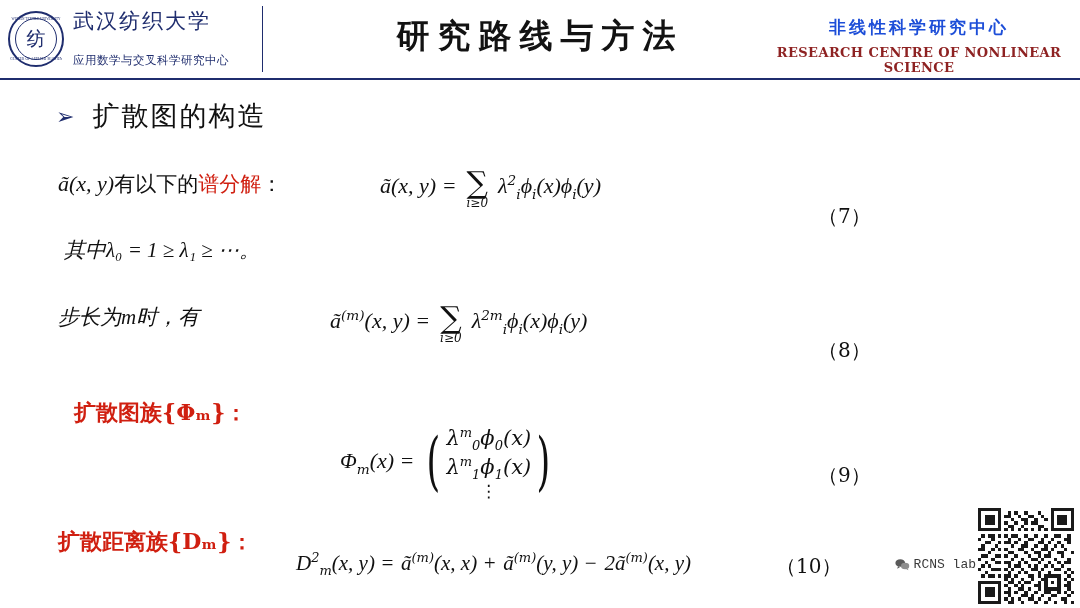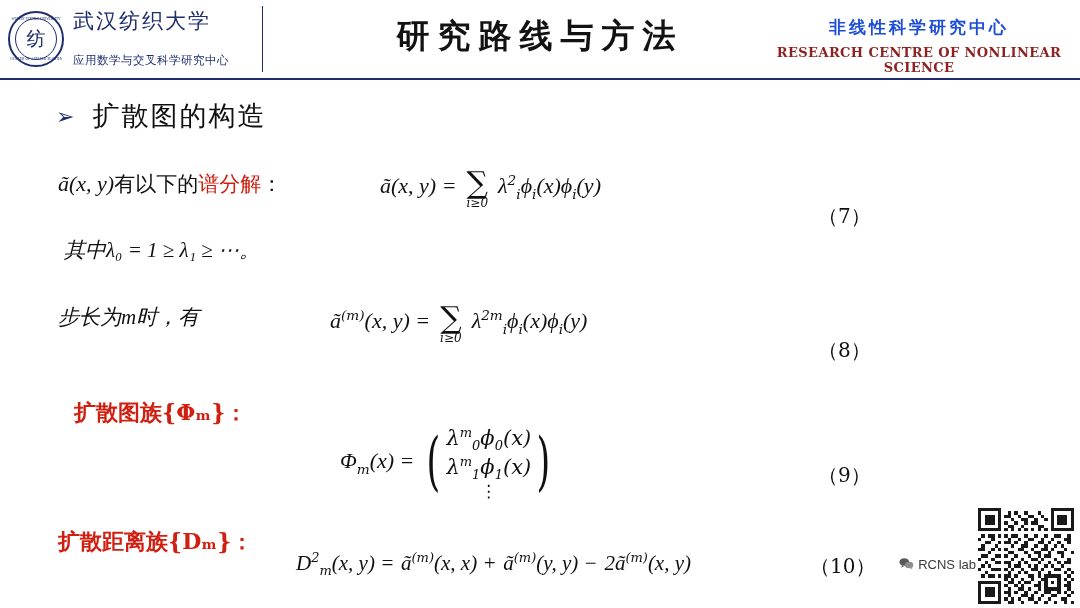--- a/index.html
+++ b/index.html
@@ -262,22 +262,23 @@
     width: 96px;
     height: 96px;
   }
   .qr-wrap svg { display: block; }
   .qr-caption {
     position: absolute;
     right: 104px;
     bottom: 36px;
     font-size: 13px;
     color: #3a3a3a;
-    font-family: Liberation Sans, sans-serif;
+    font-family: Liberation Mono, monospace;
     display: flex;
+    align-items: center;
     white-space: nowrap;
   }
   .wechat-icon {
     width: 15px;
     height: 13px;
     margin-right: 4px;
     display: inline-block;
   }
 </style>
 </head>
@@ -367,21 +368,21 @@
 <div class="line-text" style="left:58px; top:527px;">
   <span class="redb" style="font-size:22px;">扩散距离族{Dₘ}</span><span class="redb">：</span>
 </div>
 
 <div class="line-text" style="left:296px; top:550px; font-size:21px;">
   <span class="math">D</span><sup class="tight">2</sup><sub class="tight">m</sub><span class="math">(x, y) =</span>
   <span class="math">ã</span><sup class="tight">(m)</sup><span class="math">(x, x) +</span>
   <span class="math">ã</span><sup class="tight">(m)</sup><span class="math">(y, y) −</span>
   <span class="math">2ã</span><sup class="tight">(m)</sup><span class="math">(x, y)</span>
 </div>
-<div class="eqnum" style="left:810px; top:553px;">（10）</div>
+<div class="eqnum" style="left:776px; top:553px;">（10）</div>
 
 <div class="qr-caption">
   <span class="wechat-icon">
     <svg viewBox="0 0 20 16" width="15" height="13">
       <ellipse cx="7" cy="6" rx="6.5" ry="5" fill="#5a5a5a"></ellipse>
       <polygon points="4,10 3,13.5 6.5,11.5" fill="#5a5a5a"></polygon>
       <ellipse cx="13.5" cy="10" rx="5.5" ry="4.4" fill="#8d8d8d"></ellipse>
       <polygon points="17,13.6 18,15.8 15,14.4" fill="#8d8d8d"></polygon>
     </svg>
   </span>

